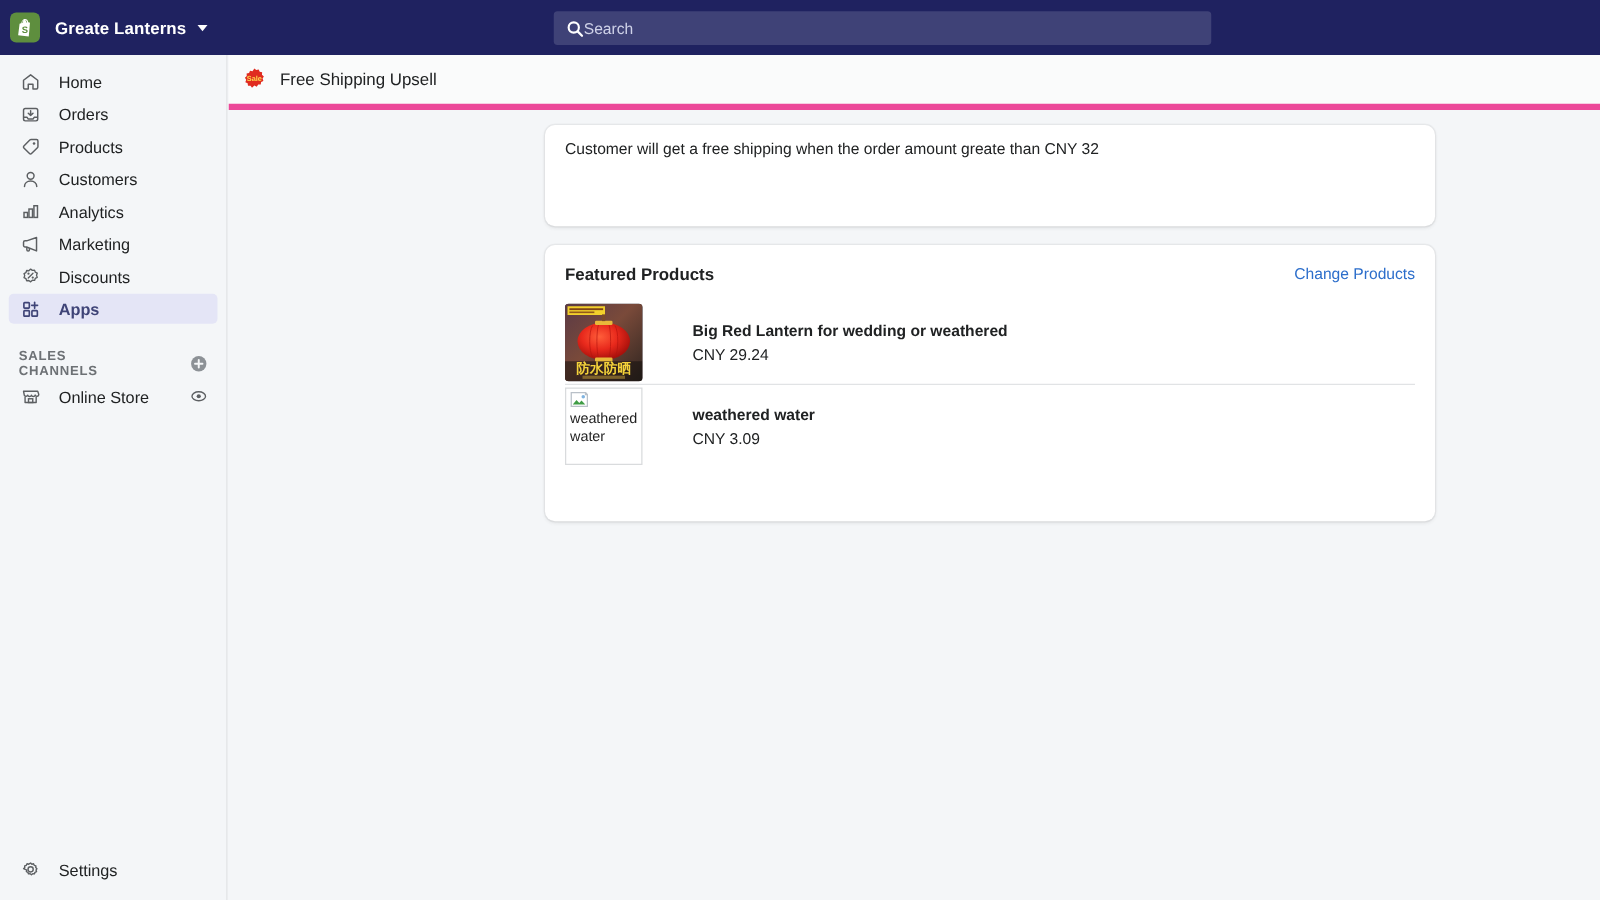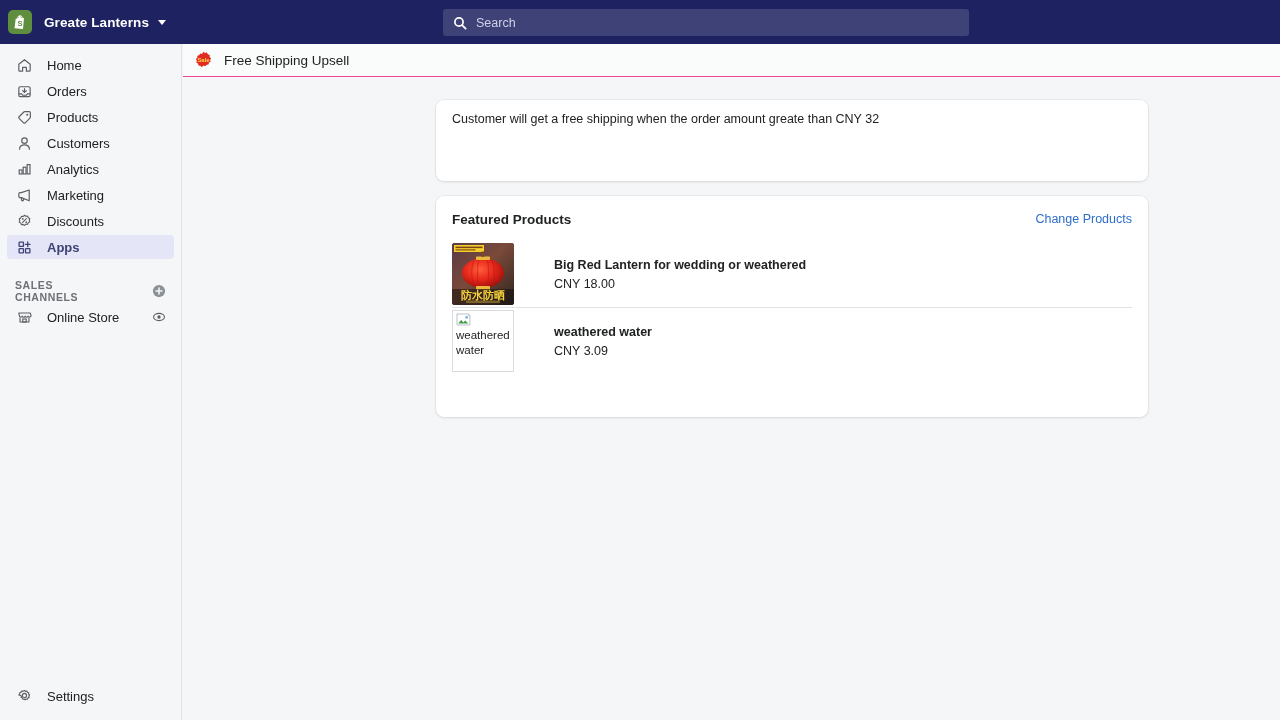--- a/index.html
+++ b/index.html
@@ -42,21 +42,21 @@
   }
   .search-wrap {
     position: absolute; left: 443px; top: 9px;
     width: 526px; height: 27px;
     background: #3f4277; border-radius: 3px;
     display: flex; align-items: center;
     padding: 0 10px; cursor: text;
   }
   .search-icon { flex: none; width: 14px; height: 14px; }
   .search-placeholder {
-    color: #cfd2e8; font-size: 12.5px; margin-left: 9px;
+    color: #cfd2e8; font-size: 12.5px; 
   }
 
   
   .sidebar {
     position: absolute; top: 44px; left: 0;
     width: 182px; height: 676px;
     background: #f4f6f8;
     border-right: 1px solid #e1e3e5;
   }
   .nav-item {
@@ -105,22 +105,22 @@
     margin-left: 14px; font-size: 13px; color: #202223;
   }
 
   
   .content {
     position: absolute; top: 44px; left: 183px;
     width: 1097px; height: 676px;
     background: #f4f6f8;
   }
   .app-header {
-    height: 33px; background: #fafbfb;
-    border-bottom: 1px solid #ec4899;
+    height: 44px; background: #fafbfb;
+    border-bottom: 5px solid #ec4899;
     display: flex; align-items: center;
     padding-left: 11px;
   }
   .app-icon { width: 19px; height: 19px; flex: none; }
   .app-icon svg { display: block; }
   .app-title {
     margin-left: 11px; font-size: 13.5px; color: #202223;
   }
 
   .card {
@@ -386,21 +386,21 @@
             <rect x="24" y="13.6" width="14" height="3.4" rx="1" fill="#e8b93a"></rect>
             <rect x="24" y="43" width="14" height="3.4" rx="1" fill="#e8b93a"></rect>
             <rect x="29.6" y="8.5" width="2.6" height="5.4" fill="#7a4a2a"></rect>
             <rect x="0" y="46" width="62" height="16" fill="#14100e" opacity=".55"></rect>
             <text x="31" y="55.5" font-family="DejaVu Sans, sans-serif" font-size="11" font-weight="bold" fill="#f5d33a" text-anchor="middle">防水防晒</text>
             <rect x="14" y="57.5" width="34" height="2.6" fill="#c9a13a" opacity=".5"></rect>
           </svg>
         </span>
         <span class="product-info">
           <span class="product-name" style="display:block">Big Red Lantern for wedding or weathered</span>
-          <span class="product-price" style="display:block">CNY 18.00</span>
+          <span class="product-price" style="display:block">CNY 29.24</span>
         </span>
       </div>
 
       <div class="divider"></div>
 
       <div class="product-row">
         <span class="thumb-broken">
           <svg class="broken-glyph" viewBox="0 0 16 15">
             <path d="M1 1h11.5l1.4 1.5v9.5H1z" fill="#ffffff" stroke="#b9c0c8" stroke-width="1"></path>
             <path d="M12.4 1v1.6H14" fill="none" stroke="#b9c0c8" stroke-width="1"></path>

